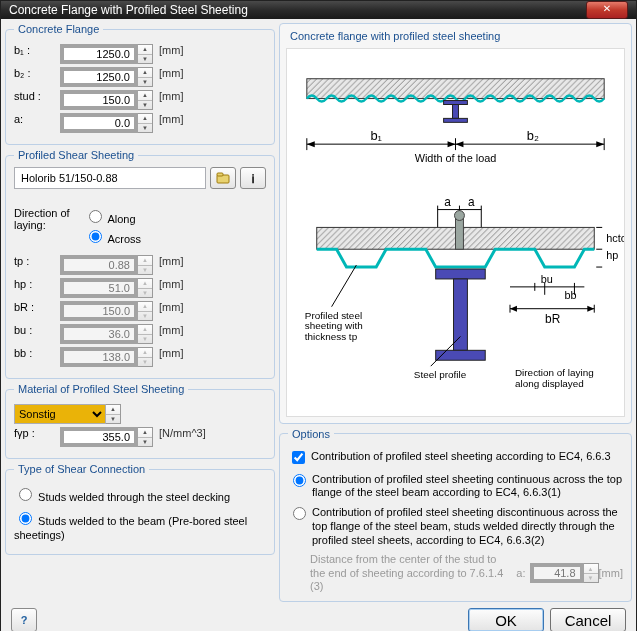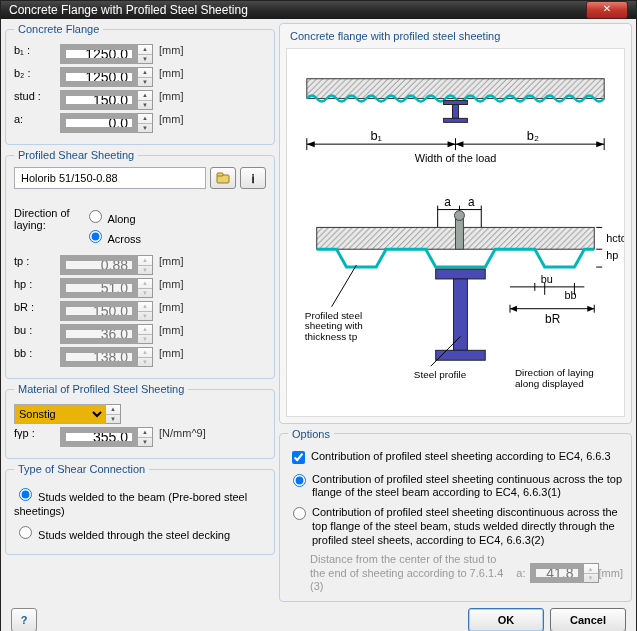--- a/index.html
+++ b/index.html
@@ -70,24 +70,24 @@
     align-items: flex-start;
     margin: 3px 0;
   }
   .row .lbl { width: 46px; }
   .row .unit { margin-left: 6px; color: #333; }
   input[type=text].num {
     width: 78px;
     height: 20px;
     text-align: right;
     padding: 0 4px;
-    border: 6px solid #a3a3a3;
+    border: 4px solid #a3a3a3;
     background: #fff;
     font-family: inherit;
-    font-size: 14px;
+    font-size: 11px;
   }
   input[type=text].num[disabled] {
     background: #f4f4f4;
     color: #777;
   }
   .spinner {
     width: 15px; height: 20px;
     border: 1px solid #9a9a9a;
     border-left: none;
     display: flex;
@@ -179,22 +179,21 @@
     color:#2060a0;
     font-weight:bold;
   }
   .footer .spacer { flex:1; }
   .footer .btn {
     width:76px; height:24px;
     border:1px solid #707070;
     border-radius:3px;
     background:linear-gradient(#fdfdfd,#e4e4e4);
     cursor:pointer;
-    font-size:11px;
-    font-weight:bold;
+    font-size:15px;
   }
   .footer .btn.primary {
     border:1px solid #3b76b3;
     box-shadow: 0 0 0 1px #a7cdf0 inset;
   }
 </style>
 </head>
 <body>
 
 <div class="window">
@@ -324,29 +323,29 @@
                 <div>▼</div>
               </div>
           </div>
           <div class="row">
             <span class="lbl">fγp :</span>
             <input type="text" class="num" value="355.0" style="">
             <div class="spinner">
                 <div>▲</div>
                 <div>▼</div>
               </div>
-            <span class="unit">[N/mm^9]</span>
+            <span class="unit">[N/mm^3]</span>
           </div>
         </fieldset>
 
         <fieldset>
           <legend>Type of Shear Connection</legend>
           <div class="shear-opts">
+            <label><input type="radio" name="shear" style=""> <span>Studs welded through the steel decking</span></label>
             <label><input type="radio" name="shear" checked="" style=""> <span>Studs welded to the beam (Pre-bored steel sheetings)</span></label>
-            <label><input type="radio" name="shear" style=""> <span>Studs welded through the steel decking</span></label>
           </div>
         </fieldset>
       </div>
 
       <div class="rightcol">
         <div class="diagram-box">
           <div class="diagram-title">Concrete flange with profiled steel sheeting</div>
           <svg class="diagram-svg" viewBox="0 0 340 370" preserveAspectRatio="xMidYMid meet">
 
             <defs>

